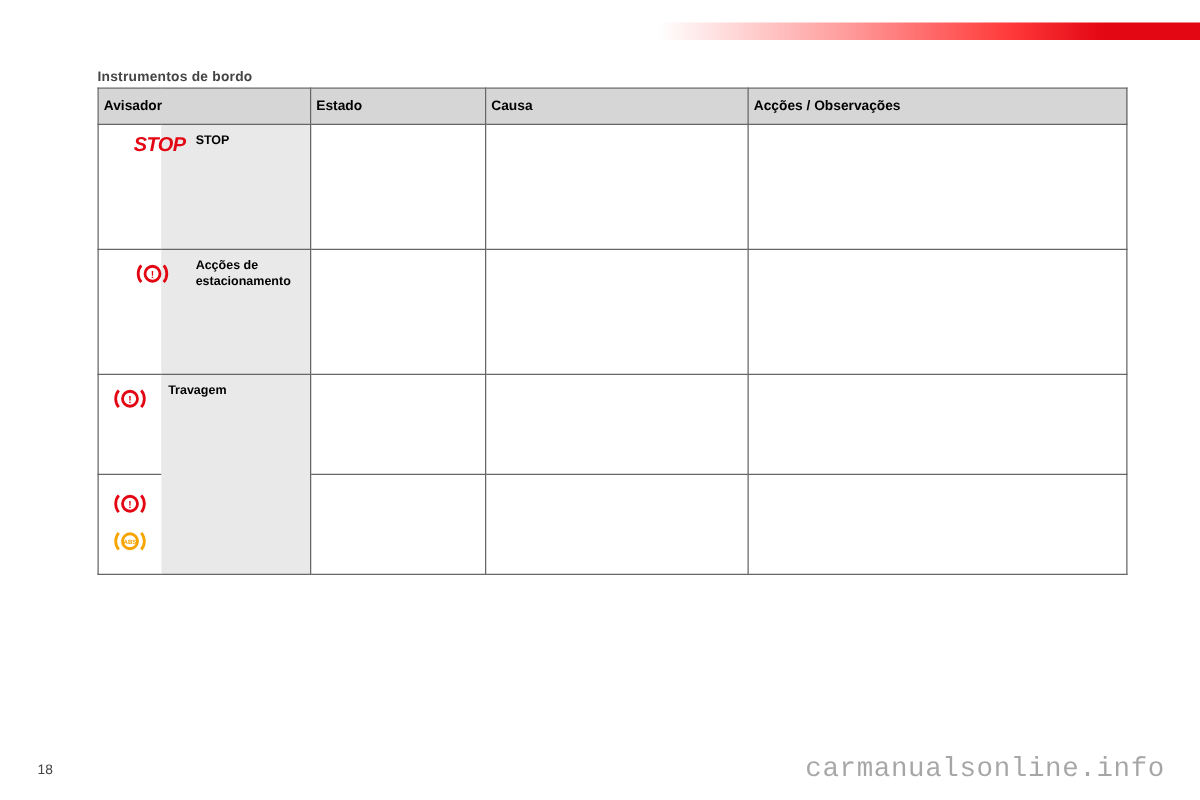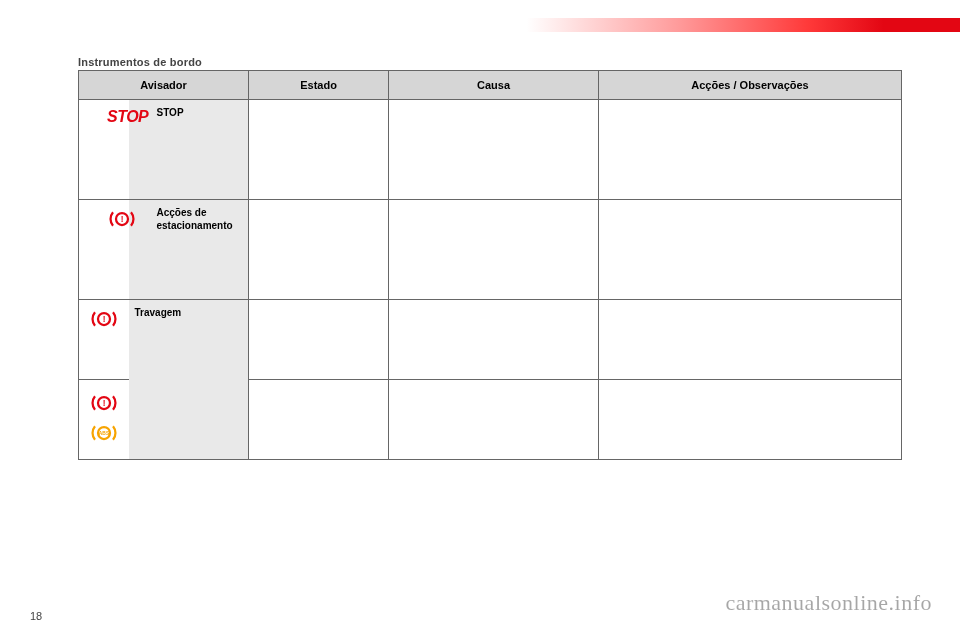--- a/index.html
+++ b/index.html
@@ -40,21 +40,21 @@
     col.c-accoes { width: auto; }
     th, td {
       border: 1px solid #666;
       vertical-align: top;
       font-size: 10px;
       padding: 6px 6px;
     }
     th {
       background: #d6d6d6;
       font-weight: bold;
-      text-align: center;
+      text-align: left;
       font-size: 11px;
       padding: 8px 4px;
     }
     td.icon-cell {
       background: #fff;
       text-align: center;
       padding: 6px 0;
       border-right: none;
     }
     td.name-cell {
@@ -86,24 +86,24 @@
     .row-med  td { height: 80px; }
     .stack-icons { display: flex; flex-direction: column; align-items: center; gap: 4px; padding: 4px 0; }
 
     .page-number {
       position: absolute;
       bottom: 18px; left: 30px;
       font-size: 11px; font-weight: normal; color: #444;
     }
     .watermark {
       position: absolute;
-      bottom: 24px; right: 28px;
+      bottom: 12px; right: 28px;
       font-size: 22px;
       color: rgba(0,0,0,0.35);
-      font-family: Liberation Serif, serif;
+      font-family: Liberation Mono, monospace;
       letter-spacing: 0.5px;
       text-align: right;
     }
     .th-avisador {  }
   </style>
 </head>
 <body>
 
 <div class="top-rule"></div>
 <div class="section-title">Instrumentos de bordo</div>

